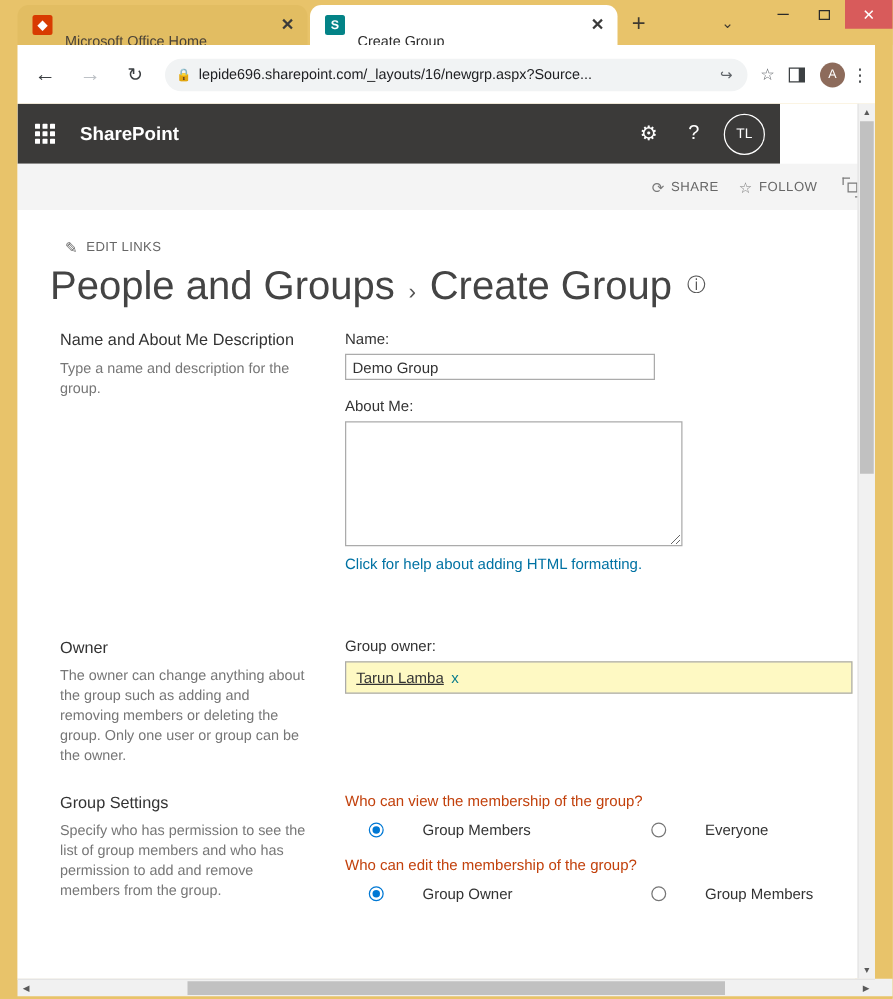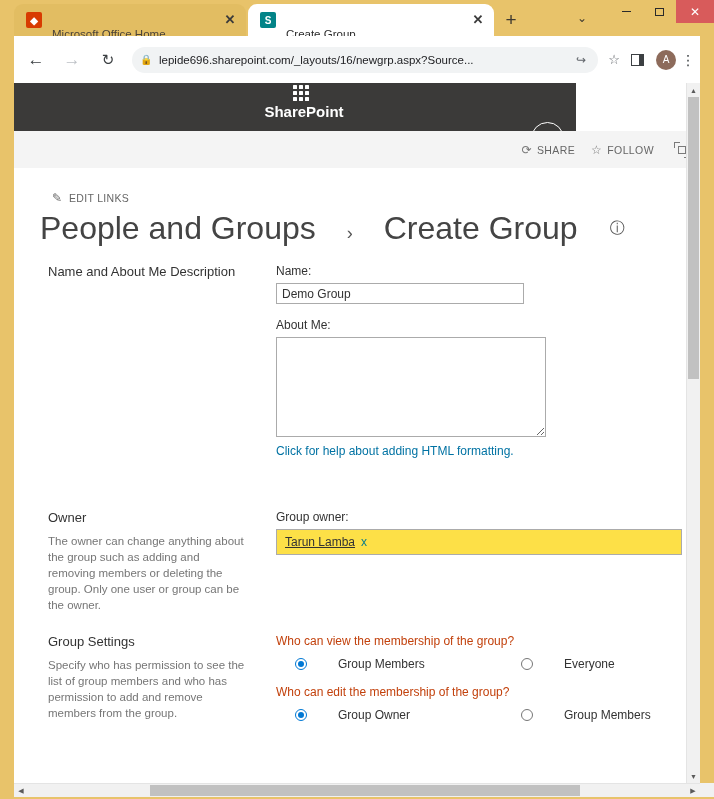--- a/index.html
+++ b/index.html
@@ -243,26 +243,25 @@
     width: 686px;
     height: 700px;
     background: #ffffff;
     overflow: hidden;
   }
 
   
   #suitebar {
     position: absolute;
     left: 0; top: 0;
-    width: 562px;
+    width: 610px;
     height: 48px;
     background: #3b3a39;
     display: flex;
     align-items: center;
-    flex-direction: column;
   }
   #waffle {
     width: 20px; height: 20px;
     margin-left: 12px;
     display: grid;
     grid-template-columns: repeat(3, 4px);
     grid-template-rows: repeat(3, 4px);
     gap: 2px;
     align-content: center;
     justify-content: center;
@@ -382,21 +381,20 @@
 
   #page-title {
     position: absolute;
     left: 26px; top: 42px;
     font-size: 32px;
     font-weight: normal;
     color: #444444;
     white-space: nowrap;
     display: flex;
     align-items: baseline;
-    gap: 20px;
   }
   #title-crumb1 { cursor: pointer; color: #444; }
   #title-sep { margin: 0 11px; font-size: 18px; color: #555; }
   #title-crumb2 { color: #444; }
   #title-info {
     margin-left: 12px;
     font-size: 15px;
     color: #555;
     cursor: pointer;
     align-self: center;
@@ -468,21 +466,21 @@
     color: #0072a3;
     text-decoration: none;
     cursor: pointer;
   }
 
   #owner-box {
     width: 406px;
     height: 26px;
     border: 1px solid #ababab;
     box-sizing: border-box;
-    background: #fde047;
+    background: #fef9c3;
     display: flex;
     align-items: center;
     padding: 0 8px;
     cursor: text;
   }
   #owner-name {
     font-size: 12px;
     color: #333333;
     text-decoration: underline;
   }
@@ -700,20 +698,21 @@
       <div id="page-title">
         <span id="title-crumb1">People and Groups</span>
         <span id="title-sep">›</span>
         <span id="title-crumb2">Create Group</span>
         <span id="title-info">ⓘ</span>
       </div>
 
       <div class="section" style="top:96px;">
         <div class="sec-left">
           <h3 class="sec-head">Name and About Me Description</h3>
+          <p class="sec-desc">Type a name and description for the group.</p>
         </div>
         <div class="sec-right">
           <div class="field-label">Name:</div>
           <input id="name-input" type="text" value="Demo Group" style="">
           <div class="field-label" style="margin-top:14px;">About Me:</div>
           <textarea id="about-textarea" placeholder="" style=""></textarea>
           <a id="html-help-link">Click for help about adding HTML formatting.</a>
         </div>
       </div>
 

